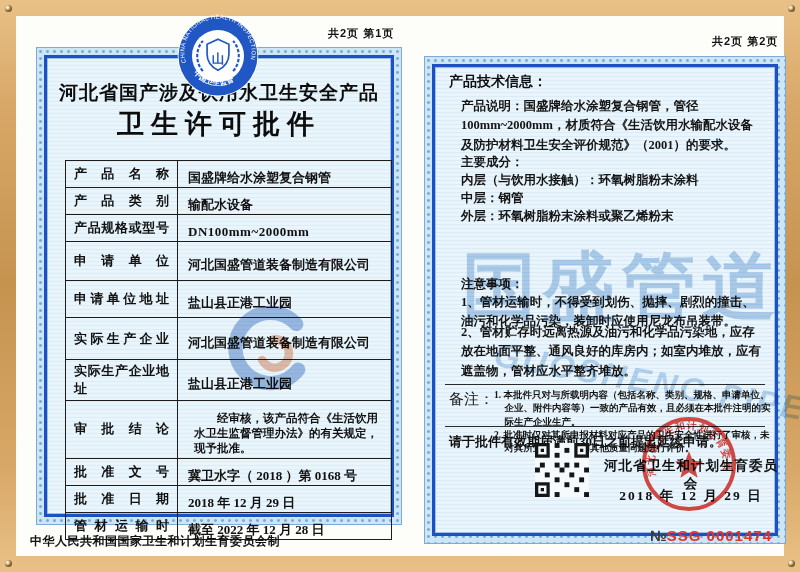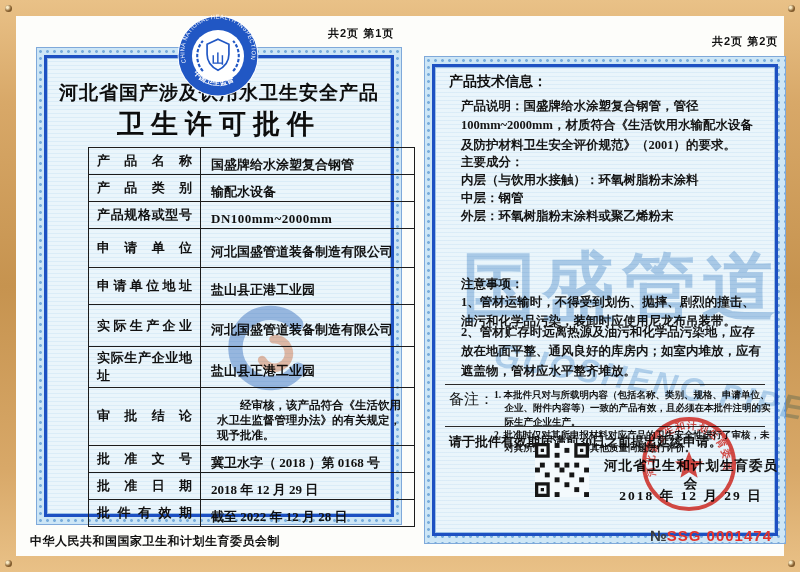--- a/index.html
+++ b/index.html
@@ -13,21 +13,21 @@
   .page { position:absolute; border:1px solid #7fa9da; padding:7px; background-color:#cde6f6;
           background-image:radial-gradient(circle, rgba(52,125,198,.55) 1.1px, rgba(0,0,0,0) 1.7px);
           background-size:7px 7px; z-index:2; }
   .page-inner { position:relative; width:100%; height:100%; border:3px solid #1d50c2;
           box-shadow:inset 0 0 0 1px #9cc0e6; background-color:#eaf5fb;
           background-image:repeating-linear-gradient(0deg, rgba(122,180,226,.14) 0 1px, rgba(0,0,0,0) 1px 4px); }
   .pg-ind { position:absolute; font-family:"Liberation Sans",sans-serif; font-size:11px; font-weight:bold; color:#111; z-index:10; letter-spacing:1px;}
   
   .t1 { position:absolute; left:0; top:22px; width:100%; text-align:center; font-size:19px; font-weight:bold; color:#0d0d0d; letter-spacing:1px; }
   .t2 { position:absolute; left:0; top:48px; width:100%; text-align:center; font-size:27px; font-weight:bold; color:#0d0d0d; letter-spacing:7px; }
-  table.cert { position:absolute; left:18px; top:89px; width:327px; border-collapse:collapse; table-layout:fixed;margin-left:23px; }
+  table.cert { position:absolute; left:18px; top:102px; width:327px; border-collapse:collapse; table-layout:fixed; }
   table.cert td { border:1px solid #1c1c1c; vertical-align:middle; color:#111; }
   td.lbl { width:112px; font-weight:bold; font-size:13px; padding:0 8px; text-align:justify; text-align-last:justify; }
   td.val { font-weight:bold; font-size:13px; padding:8px 4px 0 10px; }
   tr.r1{height:25px} tr.r2{height:24px} tr.r3{height:27px} tr.r4{height:39px} tr.r5{height:37px}
   tr.r6{height:42px} tr.r7{height:41px} tr.r8{height:35px} tr.r9{height:26px} tr.r10{height:26px} tr.r11{height:26px}
   .val-latin { font-family:"Liberation Serif",serif; font-size:12px; letter-spacing:.5px; }
   .val-small { font-size:11.5px; text-indent:2em; line-height:1.3; display:block; padding:2px 2px 2px 6px;}
   .val-date { padding-left:36px; }
   
   .p2-block { position:absolute; color:#101010; }
@@ -112,21 +112,21 @@
             </tr>
         <tr class="r9">
           <td class="lbl">批准文号</td>
           <td class="val">冀卫水字（ 2018 ）第 0168 号</td>
             </tr>
         <tr class="r10">
           <td class="lbl">批准日期</td>
           <td class="val val-date">2018 年 12 月 29 日</td>
             </tr>
         <tr class="r11">
-          <td class="lbl">批件有效期</td>
+          <td class="lbl">管材运输时</td>
           <td class="val val-date">截至 2022 年 12 月 28 日</td>
             </tr>
       </tbody>
         </table>
     </div>
   </div>
 
   <div class="page" style="left:424px;top:56px;width:362px;height:488px">
     <div class="page-inner">
       <div class="p2-block sec-title" style="left:14px;top:6px">产品技术信息：</div>

